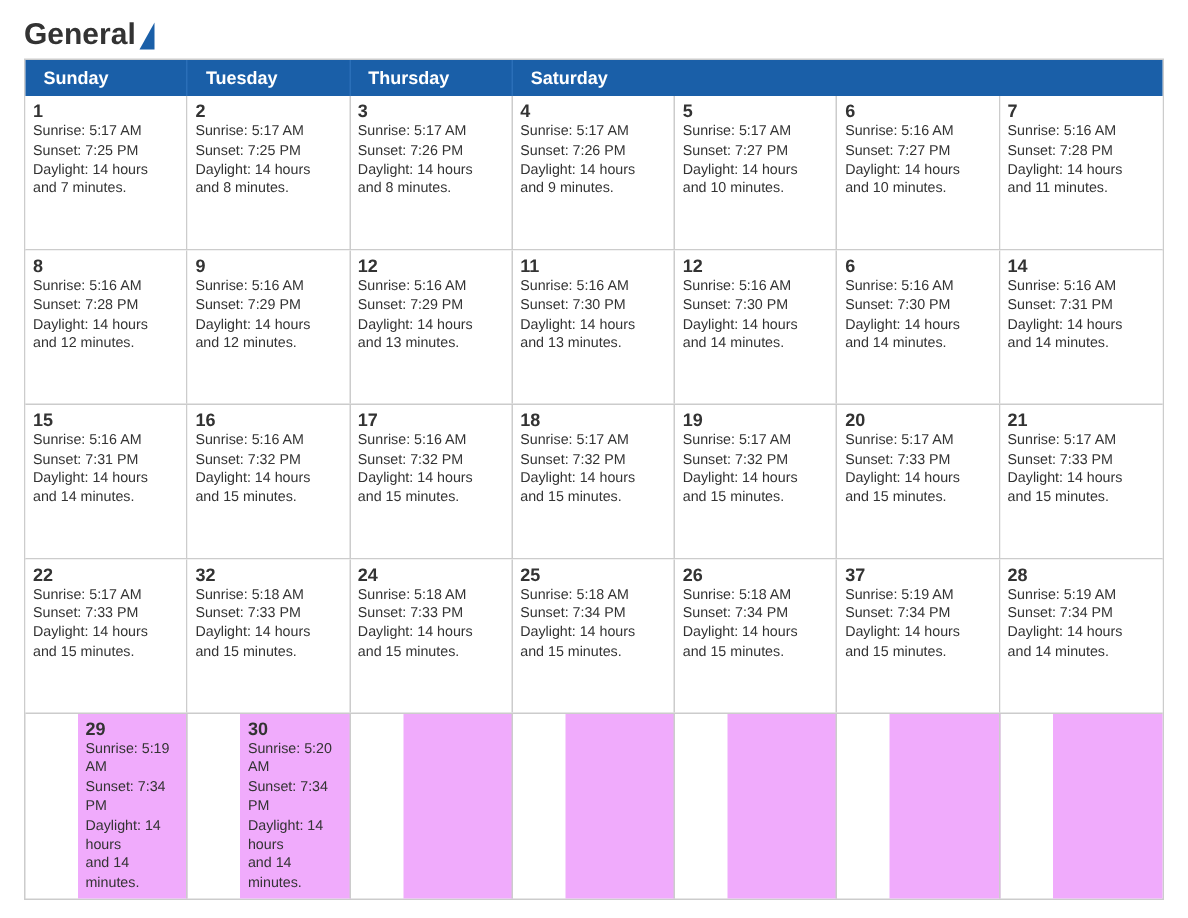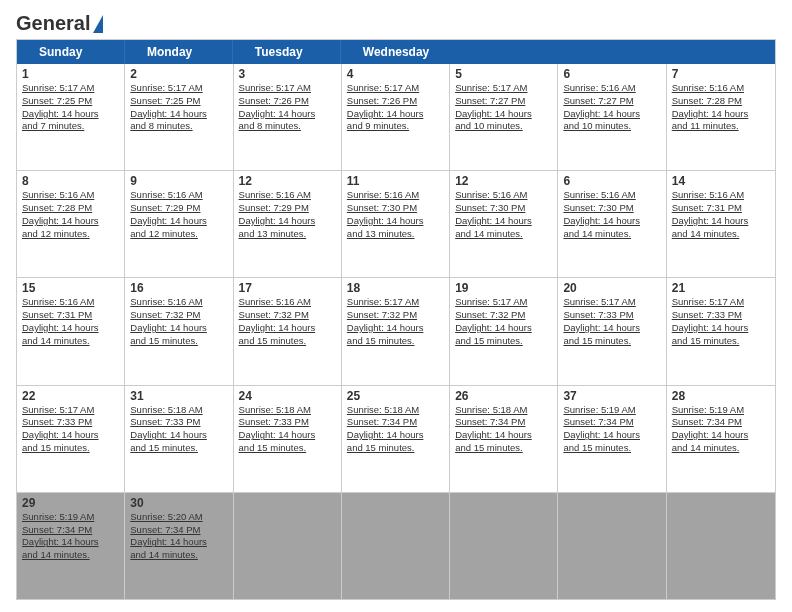--- a/index.html
+++ b/index.html
@@ -49,21 +49,21 @@
     }
     .cal-header {
       display: grid;
       grid-template-columns: repeat(7, 1fr);
       background: #1a5fa8;
     }
     .cal-header-cell {
       color: #fff;
       font-weight: bold;
       font-size: 12px;
-      padding: 5px 22px;
+      padding: 5px 12px;
       text-align: left;
       border-right: 1px solid #2a6fb8;
     }
     .cal-header-cell:last-child { border-right: none; }
     .cal-body {
       flex: 1;
       display: flex;
       flex-direction: column;
     }
     .cal-row {
@@ -85,24 +85,24 @@
     .day-num {
       font-size: 12px;
       font-weight: bold;
       color: #333;
       margin-bottom: 1px;
     }
     .day-info {
       font-size: 9.5px;
       color: #333;
       line-height: 1.35;
-      text-decoration: underline;
     }
     .cal-row-last .cal-cell {
-      background: #a3a3a3;
+      background: #f0abfc;
+      margin-left: 35px;
     }
   </style>
 </head>
 <body>
 
 <div class="page">
   <div class="header">
     <div class="logo">
       <div style="display:flex;flex-direction:column;align-items:flex-end;">
         <div style="display:flex;align-items:center;">
@@ -114,23 +114,23 @@
     </div>
     <div class="title-block">
       <div class="month-title"></div>
       <div class="location"></div>
     </div>
   </div>
 
   <div class="calendar">
     <div class="cal-header">
       <div class="cal-header-cell">Sunday</div>
-      <div class="cal-header-cell">Monday</div>
       <div class="cal-header-cell">Tuesday</div>
-      <div class="cal-header-cell">Wednesday</div>
+      <div class="cal-header-cell">Thursday</div>
+      <div class="cal-header-cell">Saturday</div>
     </div>
     <div class="cal-body" id="cal-body">
     <div class="cal-row">
           <div class="cal-cell">
             <div class="day-num">1</div>
             <div class="day-info">Sunrise: 5:17 AM<br>Sunset: 7:25 PM<br>Daylight: 14 hours<br>and 7 minutes.</div>
           </div>
           <div class="cal-cell">
             <div class="day-num">2</div>
             <div class="day-info">Sunrise: 5:17 AM<br>Sunset: 7:25 PM<br>Daylight: 14 hours<br>and 8 minutes.</div>
@@ -215,21 +215,21 @@
             <div class="day-num">21</div>
             <div class="day-info">Sunrise: 5:17 AM<br>Sunset: 7:33 PM<br>Daylight: 14 hours<br>and 15 minutes.</div>
           </div>
         </div>
         <div class="cal-row">
           <div class="cal-cell">
             <div class="day-num">22</div>
             <div class="day-info">Sunrise: 5:17 AM<br>Sunset: 7:33 PM<br>Daylight: 14 hours<br>and 15 minutes.</div>
           </div>
           <div class="cal-cell">
-            <div class="day-num">31</div>
+            <div class="day-num">32</div>
             <div class="day-info">Sunrise: 5:18 AM<br>Sunset: 7:33 PM<br>Daylight: 14 hours<br>and 15 minutes.</div>
           </div>
           <div class="cal-cell">
             <div class="day-num">24</div>
             <div class="day-info">Sunrise: 5:18 AM<br>Sunset: 7:33 PM<br>Daylight: 14 hours<br>and 15 minutes.</div>
           </div>
           <div class="cal-cell">
             <div class="day-num">25</div>
             <div class="day-info">Sunrise: 5:18 AM<br>Sunset: 7:34 PM<br>Daylight: 14 hours<br>and 15 minutes.</div>
           </div>

